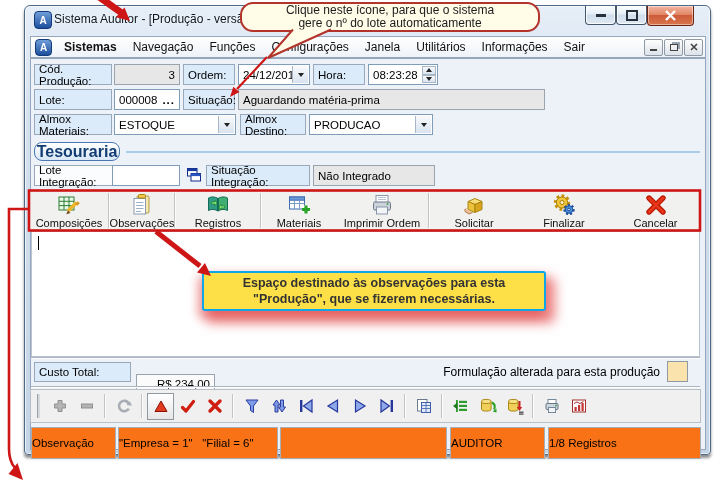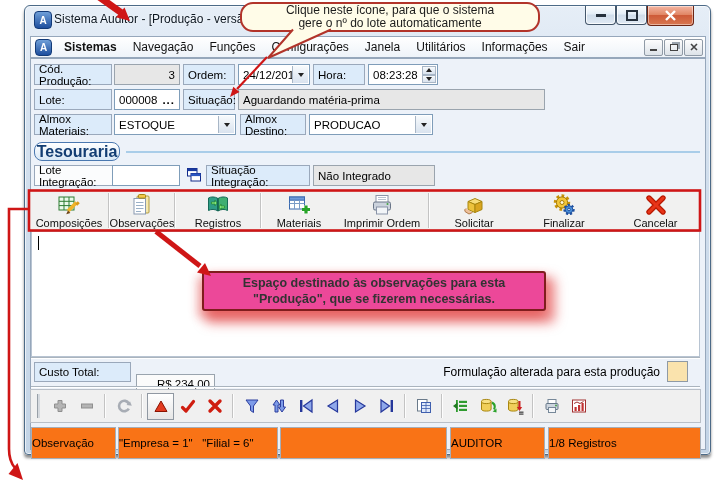--- a/index.html
+++ b/index.html
@@ -85,21 +85,21 @@
   .nsep{width:0;height:24px;border-left:1px solid #c3c3c3;border-right:1px solid #fdfdfd;margin:0 4px;}
 
   
   .sbpanel{height:32px;background:#f97316;border:1px solid #a6aeb8;font-size:11.5px;color:#000;
            display:flex;align-items:center;white-space:pre;}
 
   
   .balloon{left:240px;top:2px;width:300px;height:30px;background:#fffce8;border:2px solid #b2342a;
            border-radius:13px;z-index:40;display:flex;flex-direction:column;align-items:center;justify-content:center;
            font-size:12px;color:#1c1c1c;line-height:13.5px;}
-  .callout{left:202px;top:271px;width:344px;height:40px;background:#ec4899;border:2px solid #7f1d1d;
+  .callout{left:202px;top:271px;width:344px;height:40px;background:#fde047;border:2px solid #0ea5e9;
            border-radius:3px;z-index:40;display:flex;flex-direction:column;align-items:center;justify-content:center;
            font-size:12.5px;font-weight:bold;color:#333;line-height:16px;
            box-shadow:6px 9px 12px 3px rgba(220,30,30,.55), -4px 6px 10px 1px rgba(220,30,30,.30);}
   #overlay{position:absolute;left:0;top:0;z-index:50;pointer-events:none;}
 </style>
 </head>
 <body>
 
 <div class="abs window"></div>
 

